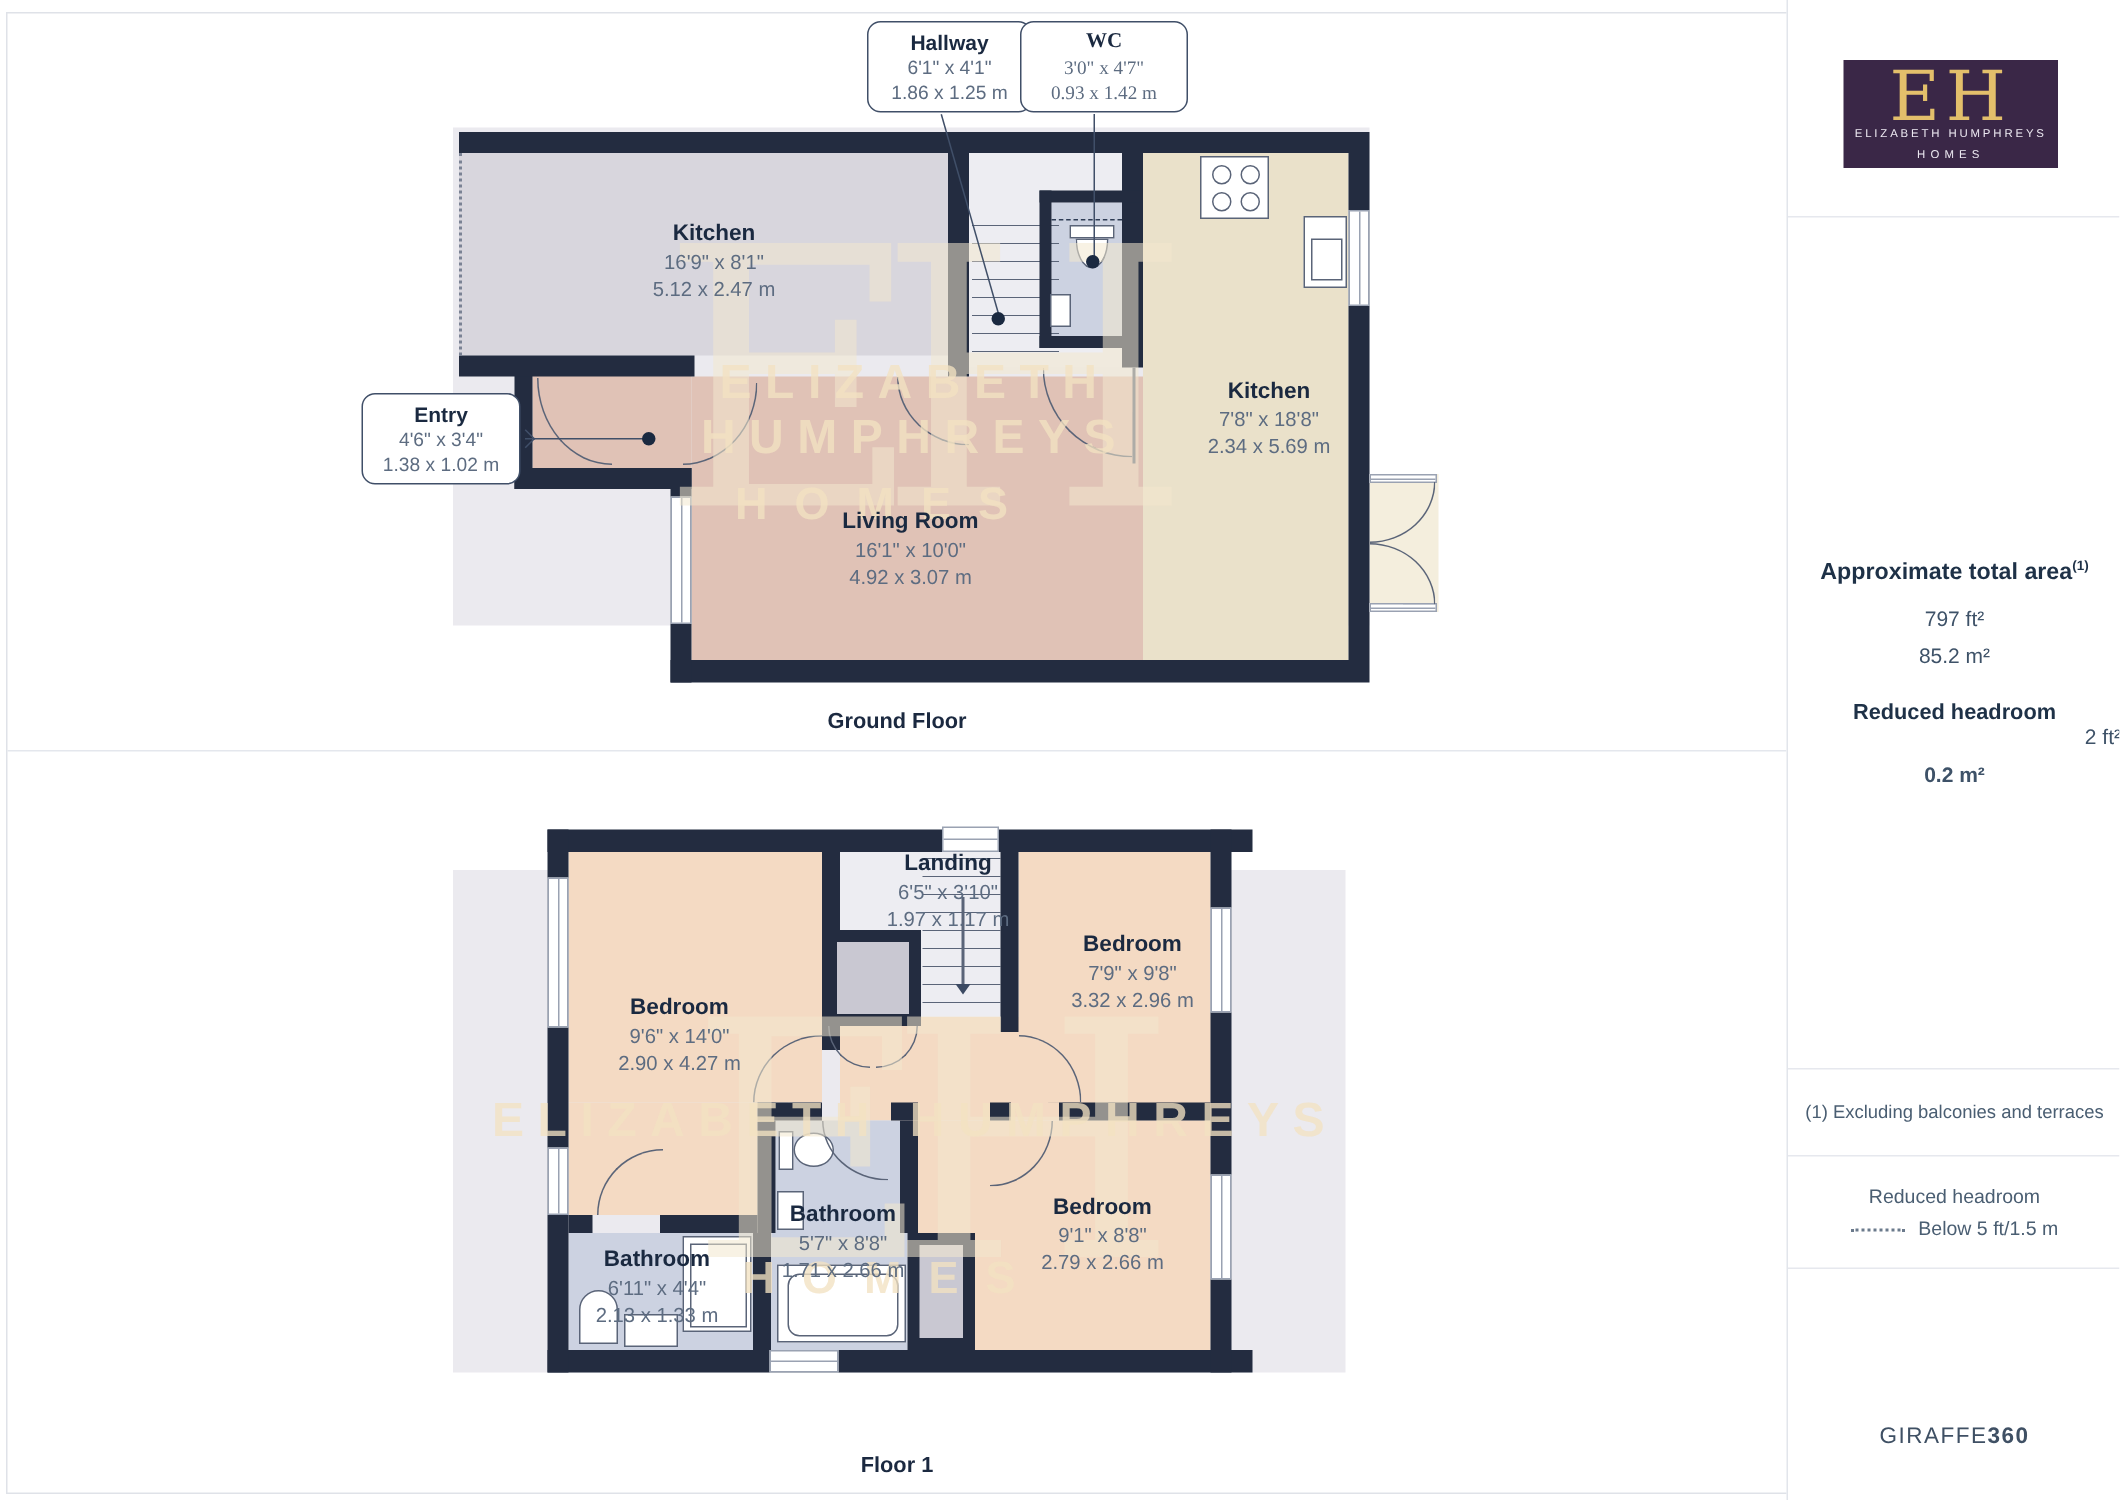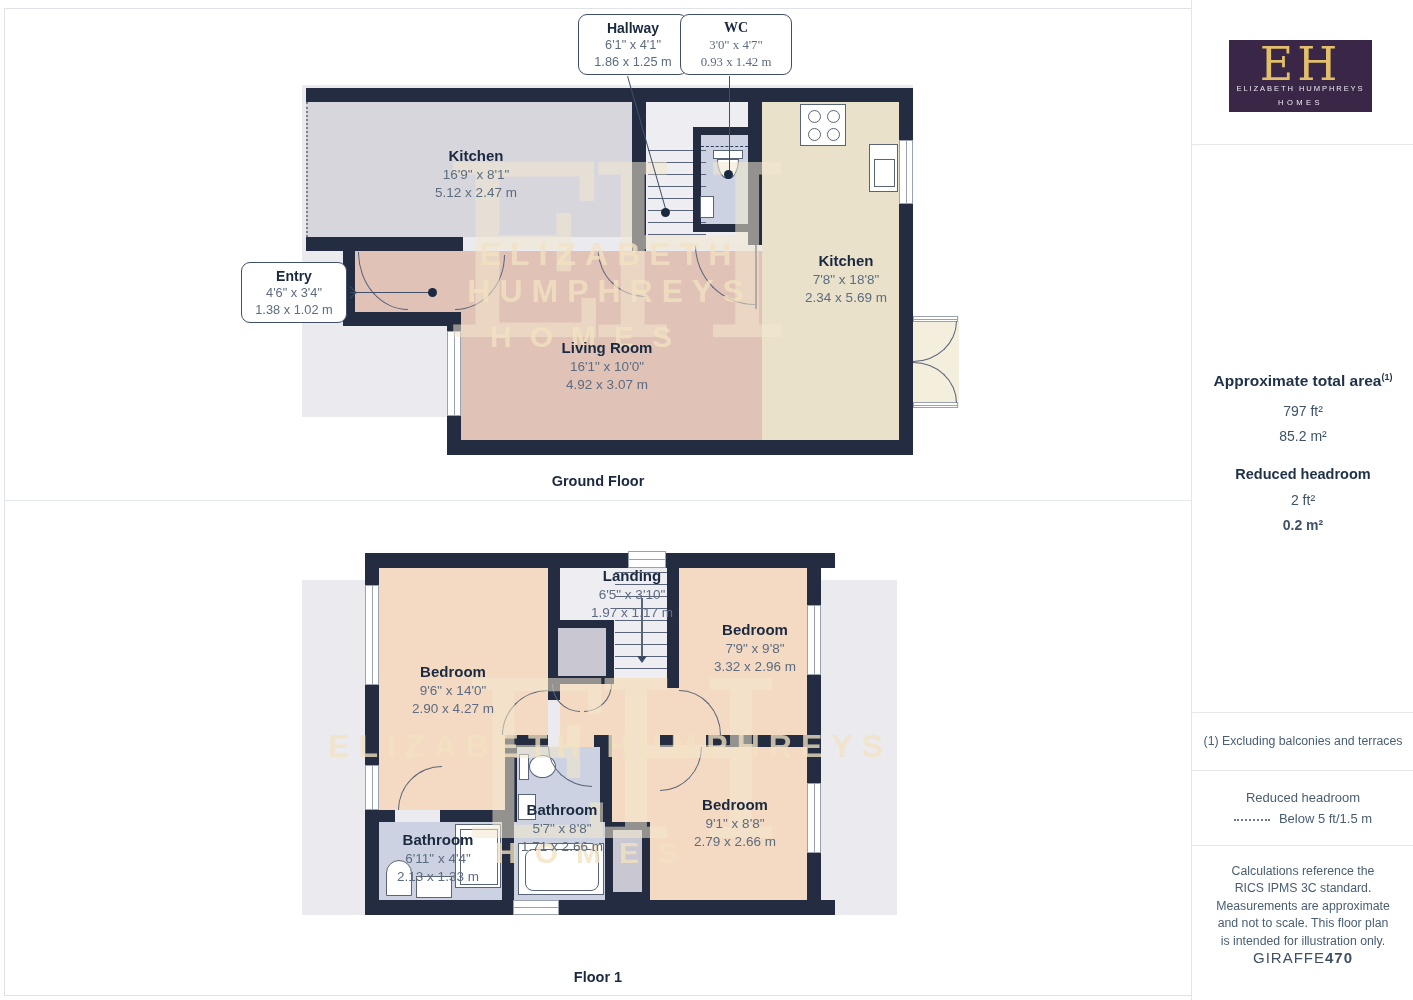--- a/index.html
+++ b/index.html
@@ -275,33 +275,32 @@
     </div>
     <div class="sb-hr" style="top:144px;"></div>
 
     <div class="sb-center" style="top:372px;">
       <div class="sb-title">
         <span>Approximate total area</span><sup style="font-size:9px;">(1)</sup>
       </div>
       <div class="sb-val" style="margin-top:13px;">797 ft²</div>
       <div class="sb-val" style="margin-top:9px;">85.2 m²</div>
       <div class="sb-title" style="font-size:14.5px;margin-top:22px;">Reduced headroom</div>
-      <div class="sb-val" style="margin-top:10px;">2 ft²</div>
+      <div class="sb-val" style="text-align:right;">2 ft²</div>
       <div class="sb-val" style="margin-top:9px;font-weight:bold;">0.2 m²</div>
     </div>
 
     <div class="sb-hr" style="top:712px;"></div>
     <div class="sb-center" style="top:734px;font-size:12.3px;color:#4a5e72;">(1) Excluding balconies and terraces</div>
 
     <div class="sb-hr" style="top:770px;"></div>
     <div class="sb-center" style="top:790px;font-size:13px;color:#4a5e72;">Reduced headroom</div>
     <div class="sb-center" style="top:811px;font-size:13px;color:#4a5e72;">
       <span class="dotted-sample"></span><span>Below 5 ft/1.5 m</span>
     </div>
 
     <div class="sb-hr" style="top:845px;"></div>
-    <div class="sb-center" style="top:863px;padding:0 24px;box-sizing:border-box;font-size:12.3px;line-height:1.42;color:#4a5e72;">Calculations reference the RICS IPMS 3C standard. Measurements are approximate and not to scale. This floor plan is intended for illustration only.</div>
 
     <div class="sb-center" style="top:949px;font-size:15px;color:#3f5064;letter-spacing:1px;">
-      <span>GIRAFFE</span><span style="font-weight:700;">470</span>
+      <span>GIRAFFE</span><span style="font-weight:700;">360</span>
     </div>
   </div>
 </div>
 
 </body></html>

